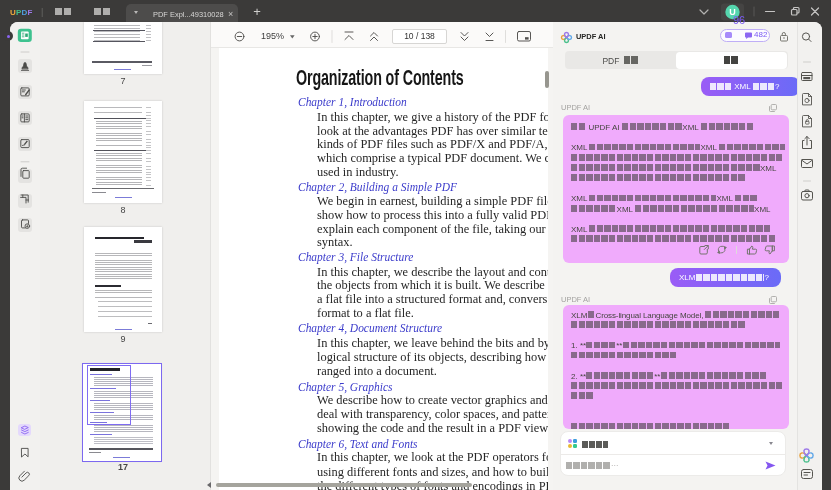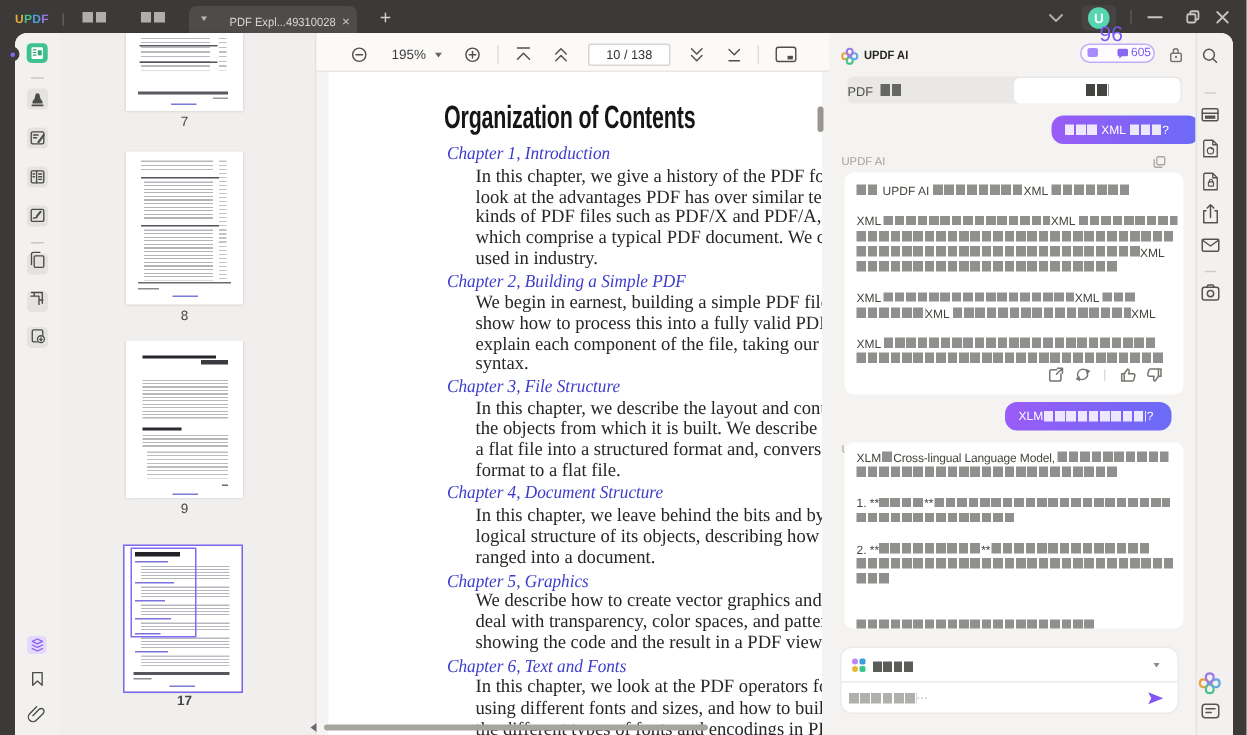--- a/index.html
+++ b/index.html
@@ -36,21 +36,21 @@
 
 #vsb{left:545px;top:71px;width:4px;height:17px;background:#97968f;border-radius:2px;z-index:6}
 #hsb{left:216px;top:483px;width:256px;height:4px;background:#a5a49d;border-radius:2px;z-index:6}
 
 #apanel{left:553px;top:22px;width:244px;height:468px;background:#f4f3f1;overflow:hidden}
 #aihead{left:576px;top:32px;font-size:8px;font-weight:bold;color:#262624;transform:scaleX(.93);transform-origin:left}
 #pill{left:720px;top:29px;width:50px;height:13px;border:1px solid #bfaef6;border-radius:7px;background:#fcfbff}
 #tabs{left:565px;top:51px;width:223px;height:18px;background:#e9e8e6;border-radius:4px;font-size:8.5px;color:#4c4c4a}
 #tabact{left:676px;top:51.5px;width:111px;height:17px;background:#fff;border-radius:4px}
 .ulbl{position:absolute;font-size:7.5px;color:#a3a2a0}
-.card{position:absolute;left:563px;width:226px;background:#ffffff;border-radius:6px}
+.card{position:absolute;left:563px;width:226px;background:#f0abfc;border-radius:6px}
 .bub{position:absolute;height:19px;border-radius:8px;background:linear-gradient(90deg,#9a5cf6,#6a6bf7);color:#fff;font-size:9px;line-height:19px}
 
 .cj{display:inline-block;height:7.6px;background:repeating-linear-gradient(90deg,#4b4b49 0 7.4px,rgba(0,0,0,0) 7.4px 8.8px)}
 .cjw{display:inline-block;height:7px;background:repeating-linear-gradient(90deg,rgba(255,255,255,.85) 0 6.3px,rgba(0,0,0,0) 6.3px 7.5px)}
 .cl{position:absolute;left:8px;white-space:nowrap;font-size:8px;color:#45453f}
 .ck{display:inline-block;height:6.8px;background:repeating-linear-gradient(90deg,rgba(52,52,48,.55) 0 6.4px,rgba(0,0,0,0) 6.4px 7.6px)}
 
 #bcard{left:560px;top:431px;width:226px;height:45px;background:#fff;border-radius:8px;border:1px solid #ecebe9}
 
 #rrail{left:797px;top:22px;width:25px;height:468px;background:#f2f1ef;border-radius:0 8px 0 0}
@@ -236,33 +236,33 @@
 <div class="abs" id="apanel"></div>
 <svg class="abs" style="left:560px;top:30.5px" width="13" height="13" viewBox="0 0 13 13" fill="none" stroke-width="1.4" stroke-linecap="round">
   <path d="M6.5 6 C3.5 3.5 1.5 4.5 1.5 6.5 C1.5 8.5 3.5 9.5 6.5 7" stroke="#e8a23f"></path>
   <path d="M6 6.5 C3.5 9.5 4.5 11.5 6.5 11.5 C8.5 11.5 9.5 9.5 7 6.5" stroke="#4cc08d"></path>
   <path d="M6.5 7 C9.5 9.5 11.5 8.5 11.5 6.5 C11.5 4.5 9.5 3.5 6.5 6" stroke="#62a8e8"></path>
   <path d="M7 6.5 C9.5 3.5 8.5 1.5 6.5 1.5 C4.5 1.5 3.5 3.5 6 6.5" stroke="#9d79e8"></path>
 </svg>
 <div class="abs" id="aihead">UPDF AI</div>
 <div class="abs" id="pill"></div>
 <div class="abs" style="left:725px;top:31.5px;width:6.5px;height:6.5px;background:#a78bfa;border-radius:1.5px"></div>
-<div class="abs" style="left:733px;top:14px;font-size:14px;color:#7a5af5">96</div>
+<div class="abs" style="left:733px;top:14px;font-size:11px;color:#7a5af5">96</div>
 <svg class="abs" style="left:745px;top:31.5px" width="7" height="7" viewBox="0 0 7 7">
     <path d="M1 0.5 H6 A1 1 0 0 1 7 1.5 V4.5 A1 1 0 0 1 6 5.5 H3 L1.2 7 V5.5 A1 1 0 0 1 0 4.5 V1.5 A1 1 0 0 1 1 0.5 Z" fill="#8b66f2"></path>
   </svg>
-<div class="abs" style="left:754px;top:30px;font-size:8px;color:#7a5af5">605</div>
+<div class="abs" style="left:754px;top:30px;font-size:8px;color:#7a5af5">482</div>
 <svg class="abs" style="left:779px;top:30.5px" width="10" height="11" viewBox="0 0 10 11" fill="none" stroke="#77766f" stroke-width="1">
   <rect x="1.5" y="4.5" width="7" height="5.5" rx="1"></rect>
     <path d="M3.2 4.5 V3.1 A1.6 1.6 0 0 1 6.4 3.1 V4.5"></path>
     <circle cx="5" cy="7" r="0.8" fill="#77766f" stroke="none"></circle>
 </svg>
 <div class="abs" id="tabs"></div>
 <div class="abs" id="tabact"></div>
-<div class="abs" style="left:565px;top:56px;width:111px;text-align:left;font-size:8.5px;color:#4c4c4a">PDF&nbsp;&nbsp;<span class="cj" style="width:14.5px;background-image:repeating-linear-gradient(90deg,rgba(66,66,62,.78) 0 6.3px,rgba(0,0,0,0) 6.3px 7.4px)"></span></div>
+<div class="abs" style="left:565px;top:56px;width:111px;text-align:center;font-size:8.5px;color:#4c4c4a">PDF&nbsp;&nbsp;<span class="cj" style="width:14.5px;background-image:repeating-linear-gradient(90deg,rgba(66,66,62,.78) 0 6.3px,rgba(0,0,0,0) 6.3px 7.4px)"></span></div>
 <div class="abs" style="left:676px;top:56px;width:111px;text-align:center;font-size:8.5px;line-height:normal"><span class="cj" style="width:14.5px;background-image:repeating-linear-gradient(90deg,rgba(35,35,32,.85) 0 6.3px,rgba(0,0,0,0) 6.3px 7.4px)"></span></div>
 <div class="abs bub" style="left:701px;top:77px;width:99px"><span class="cjw" style="width:22px;margin-left:9px"></span><span style="font-size:8px;vertical-align:1.2px">&nbsp;XML&nbsp;</span><span class="cjw" style="width:22px"></span><span style="font-size:8px;vertical-align:1.2px">?</span></div>
 <div class="abs ulbl" style="left:561px;top:103px">UPDF AI</div>
 <svg class="abs" style="left:769px;top:104px" width="8" height="8" viewBox="0 0 8 8" fill="none" stroke="#a9a8a6" stroke-width="0.9">
     <rect x="2.2" y="0.5" width="5.3" height="5.3" rx="1"></rect>
     <path d="M5.8 7.5 H1.5 A1 1 0 0 1 0.5 6.5 V2.2"></path>
   </svg>
 <div class="abs card" style="top:115px;height:148px" id="card1">
   <div class="cl" style="top:7.5px"><span class="ck" style="width:15.2px"></span> UPDF AI<span class="ck" style="width:60.8px;margin-left:2px"></span>XML<span class="ck" style="width:53.2px;margin-left:2px"></span></div>
   <div class="cl" style="top:28.4px">XML<span class="ck" style="width:111px;margin-left:2px"></span>XML<span class="ck" style="width:66px;margin-left:2px"></span></div>
@@ -283,21 +283,21 @@
   <line x1="39.5" y1="3.5" x2="39.5" y2="10.5" stroke="#dddcd9"></line>
   <path d="M52.5 6.2 L54.8 3 C55.6 3.2 55.9 3.8 55.8 4.6 L55.4 6.2 H58.6 A1 1 0 0 1 59.6 7.4 L58.9 10.2 A1.2 1.2 0 0 1 57.7 11 H52.5 M52.5 5.9 V11 M50.8 6.2 H52.5 V11 H50.8 Z"></path>
   <path d="M75.3 7.8 L73 11 C72.2 10.8 71.9 10.2 72 9.4 L72.4 7.8 H69.2 A1 1 0 0 1 68.2 6.6 L68.9 3.8 A1.2 1.2 0 0 1 70.1 3 H75.3 M75.3 8.1 V3 M77 7.8 H75.3 V3 H77 Z"></path>
 </svg>
 <div class="abs bub" style="left:670px;top:267.5px;width:111px"><span style="font-size:8px;vertical-align:1.2px;margin-left:9px">XLM</span><span class="cjw" style="width:68px;margin-left:1px"></span><span style="font-size:8px;vertical-align:1.2px">?</span></div>
 <div class="abs ulbl" style="left:561px;top:295px">UPDF AI</div>
 <svg class="abs" style="left:769px;top:296px" width="8" height="8" viewBox="0 0 8 8" fill="none" stroke="#a9a8a6" stroke-width="0.9">
     <rect x="2.2" y="0.5" width="5.3" height="5.3" rx="1"></rect>
     <path d="M5.8 7.5 H1.5 A1 1 0 0 1 0.5 6.5 V2.2"></path>
   </svg>
-<div class="abs card" style="top:295px;height:124px" id="card2">
+<div class="abs card" style="top:305px;height:124px" id="card2">
   <div class="cl" style="top:5.9px">XLM<span class="ck" style="width:7px;margin-left:1px"></span><span style="letter-spacing:-.1px">Cross-lingual Language Model,</span><span class="ck" style="width:74px;margin-left:2px"></span></div>
   <div class="cl" style="top:16px"><span class="ck" style="width:174px"></span></div>
   <div class="cl" style="top:36.3px">1. **<span class="ck" style="width:30px"></span>**<span class="ck" style="width:157px;margin-left:1px"></span></div>
   <div class="cl" style="top:46.4px"><span class="ck" style="width:106px"></span></div>
   <div class="cl" style="top:66.7px">2. **<span class="ck" style="width:68px"></span>**<span class="ck" style="width:105px;margin-left:1px"></span></div>
   <div class="cl" style="top:76.8px"><span class="ck" style="width:211px"></span></div>
   <div class="cl" style="top:86.9px"><span class="ck" style="width:23px"></span></div>
   <div class="cl" style="top:117.3px"><span class="ck" style="width:159px"></span></div>
 </div>
 <div class="abs" id="bcard"></div>

